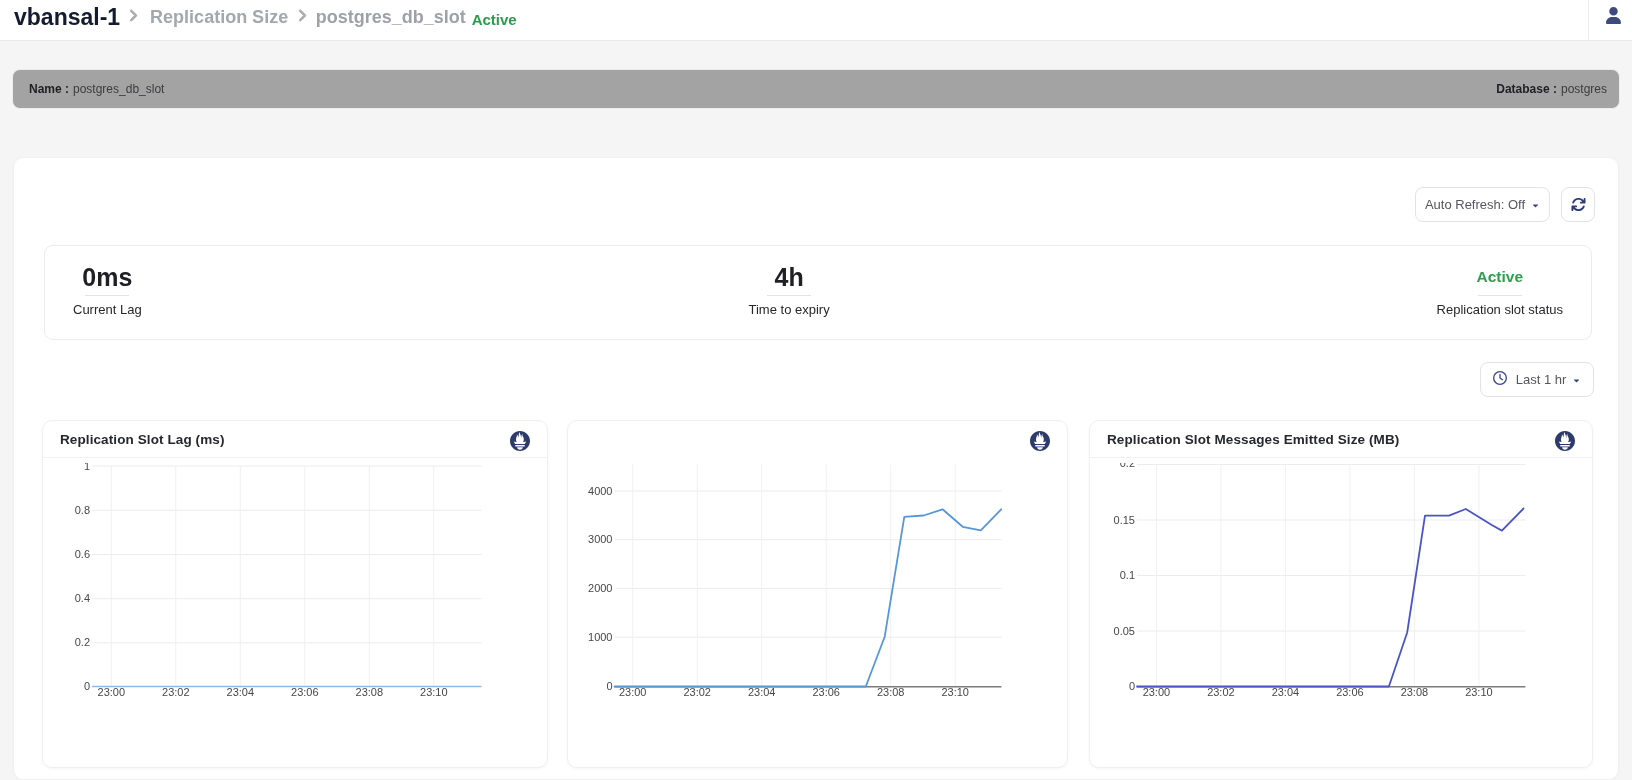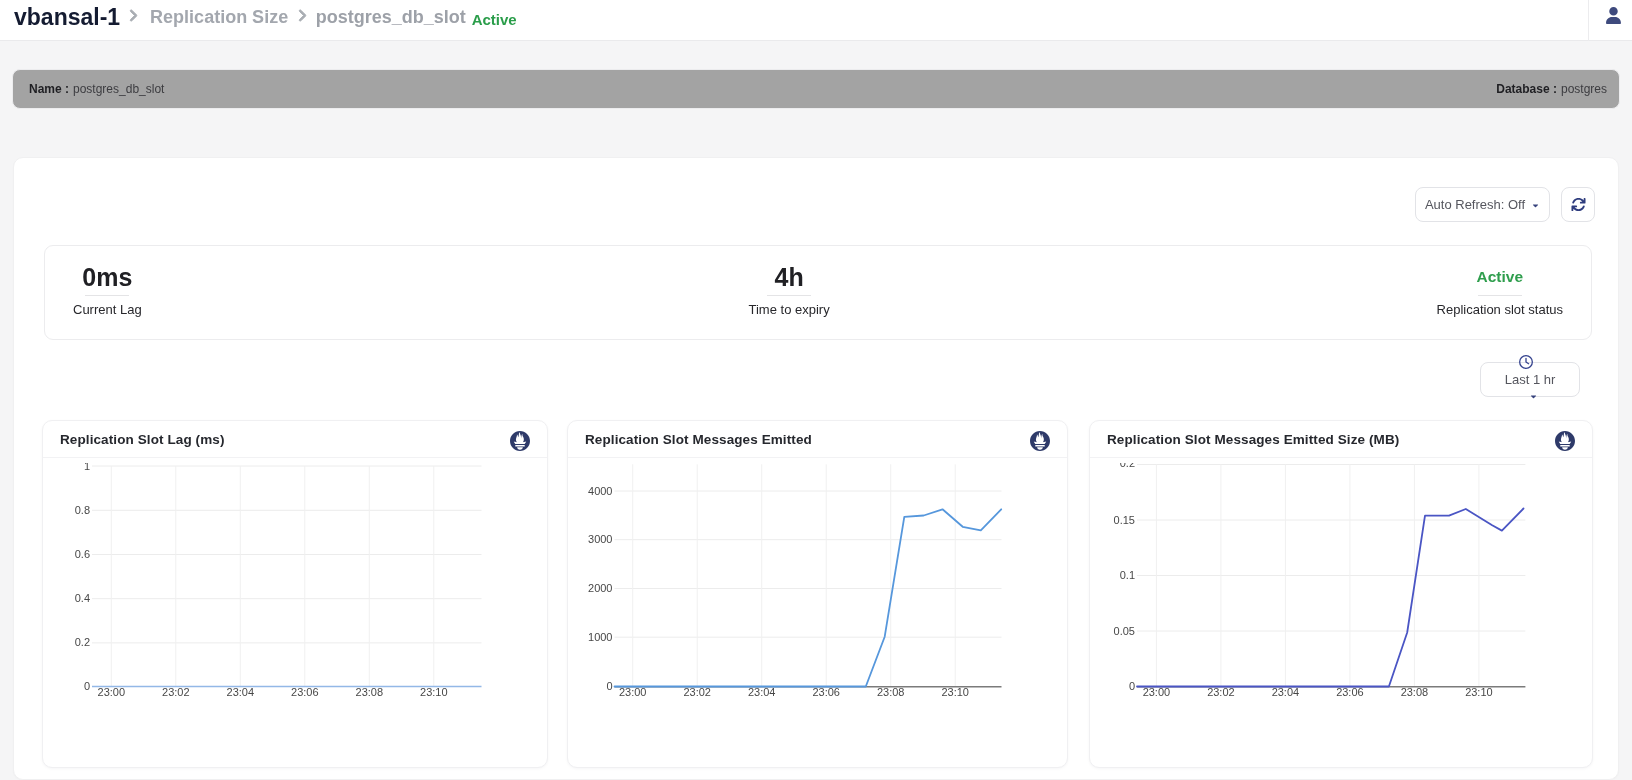--- a/index.html
+++ b/index.html
@@ -24,21 +24,21 @@
   #namecard .rt { position:absolute; right:12px; top:0; height:38px; display:flex; align-items:center; font-size:12px; color:#3c3c40; }
   #namecard b { color:#1f1f23; margin-right:4px; }
 
   
   #maincard { left:13px; top:157px; width:1606px; height:623px; background:#fff; border:1px solid #f0f0f1; border-radius:10px; box-shadow:0 1px 2px rgba(0,0,0,.02); }
 
   .btn { position:absolute; background:#fff; border:1px solid #e2e3e7; border-radius:8px; display:flex; align-items:center; justify-content:center; }
   #autorefresh { left:1401px; top:29px; width:135px; height:35px; font-size:13px; color:#55565e; }
   #autorefresh .caret { margin-left:6px; margin-top:2px; }
   #refreshbtn { left:1547px; top:29px; width:34px; height:35px; }
-  #lastbtn { left:1466px; top:204px; width:100px; height:35px; font-size:13px; color:#55565e;flex-direction:column; }
+  #lastbtn { left:1466px; top:204px; width:114px; height:35px; font-size:13px; color:#55565e; }
   #lastbtn .clock { margin-right:9px; }
   #lastbtn .caret { margin-left:6px; margin-top:2px; }
 
   
   #stats { position:absolute; left:30px; top:87px; width:1548px; height:95px; border:1px solid #ececee; border-radius:9px; background:#fff; display:flex; justify-content:space-between; padding:16px 28px 0 28px; }
   #stats .col { text-align:center; }
   #stats .num { font-size:25px; font-weight:bold; color:#202024; line-height:30px; }
   #stats .num.green { font-size:15.5px; color:#2f9e4d; line-height:30px; }
   #stats .div { width:44px; border-top:1px solid #e4e4e6; margin:3px auto 6px auto; }
   #stats .lab { font-size:13px; color:#27272b; }
@@ -152,21 +152,20 @@
 <text class="tick" x="68.3" y="233" text-anchor="middle">23:00</text>
 <text class="tick" x="132.8" y="233" text-anchor="middle">23:02</text>
 <text class="tick" x="197.3" y="233" text-anchor="middle">23:04</text>
 <text class="tick" x="261.8" y="233" text-anchor="middle">23:06</text>
 <text class="tick" x="326.3" y="233" text-anchor="middle">23:08</text>
 <text class="tick" x="390.8" y="233" text-anchor="middle">23:10</text>
 <line x1="49" y1="223.5" x2="438.5" y2="223.5" stroke="#93b8e7" stroke-width="1.7"></line>
 </svg>
   </div>
   <div id="card2" class="chartcard">
-    <div class="chead">Replication Slot Messages Emitted</div>
     <svg class="promicon" viewBox="0 0 20 20">
         <g id="prom2">
           <path transform="scale(0.8333)" fill-rule="evenodd" fill="#2e3a69" d="M12 0C5.373 0 0 5.372 0 12c0 6.627 5.373 12 12 12s12-5.373 12-12c0-6.628-5.373-12-12-12zm0 22.46c-1.885 0-3.414-1.26-3.414-2.814h6.828c0 1.553-1.528 2.813-3.414 2.813zm5.64-3.745H6.36v-2.046h11.28v2.046zm-.04-3.098H6.391c-.037-.043-.075-.086-.111-.13-1.155-1.401-1.427-2.133-1.69-2.879-.005-.025 1.4.287 2.395.511 0 0 .512.119 1.26.255-.718-.843-1.145-1.915-1.145-3.011 0-2.405 1.845-4.508 1.18-6.207.648.053 1.34 1.367 1.387 3.422.69-.953.978-2.693.978-3.761 0-1.105.728-2.389 1.456-2.433-.649 1.069.168 1.987.894 4.262.272.855.237 2.293.447 3.206.07-1.891.394-4.651 1.594-5.604-.529 1.2.079 2.702.495 3.424.672 1.164 1.079 2.047 1.079 3.716 0 1.12-.413 2.173-1.111 2.995.791-.149 1.337-.283 1.337-.283l2.568-.501c.002-.001-.373 1.534-1.806 3.018z"></path>
         </g>
       </svg>
     <svg class="csvg" width="499" height="303" id="svg2">
 <line x1="46.5" y1="28.0" x2="433.5" y2="28.0" stroke="#ececec" stroke-width="1"></line>
 <line x1="46.5" y1="76.7" x2="433.5" y2="76.7" stroke="#ececec" stroke-width="1"></line>
 <line x1="46.5" y1="125.5" x2="433.5" y2="125.5" stroke="#ececec" stroke-width="1"></line>
 <line x1="46.5" y1="174.2" x2="433.5" y2="174.2" stroke="#ececec" stroke-width="1"></line>

